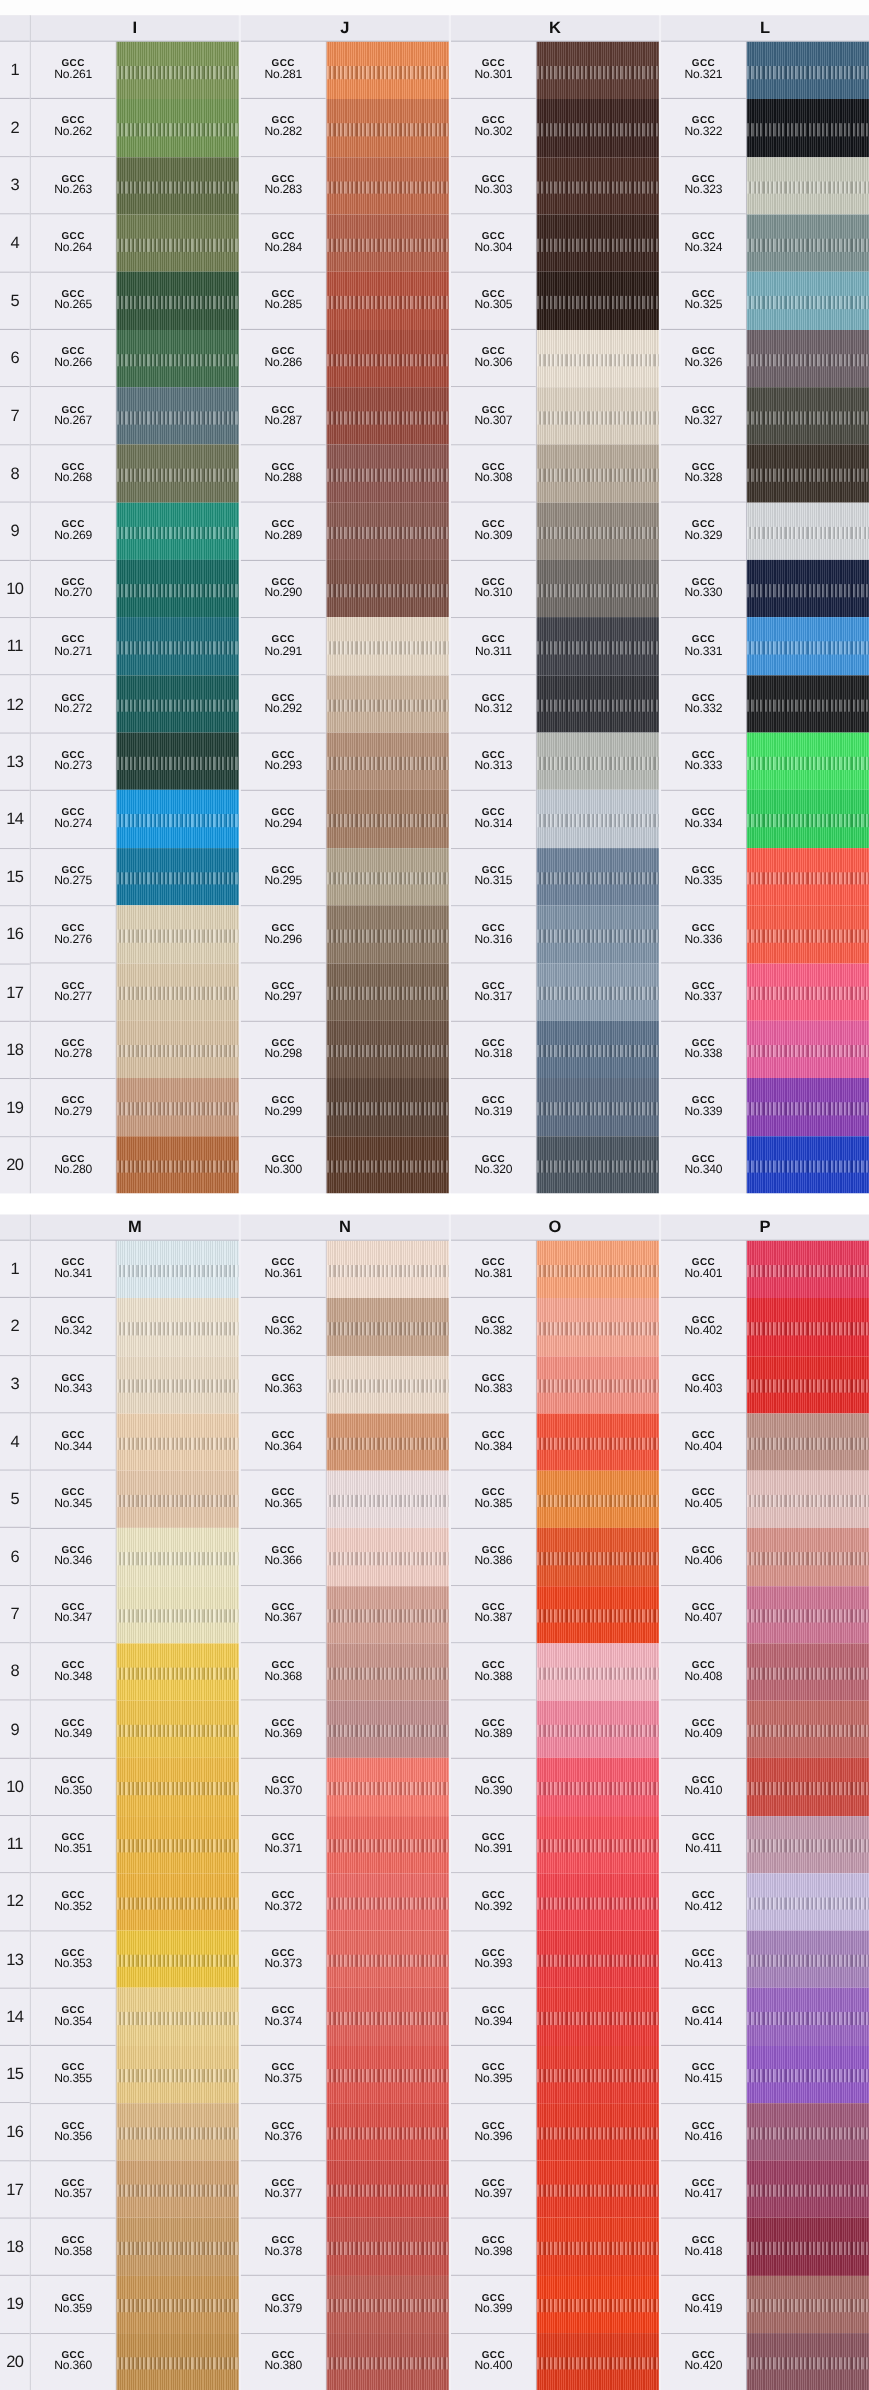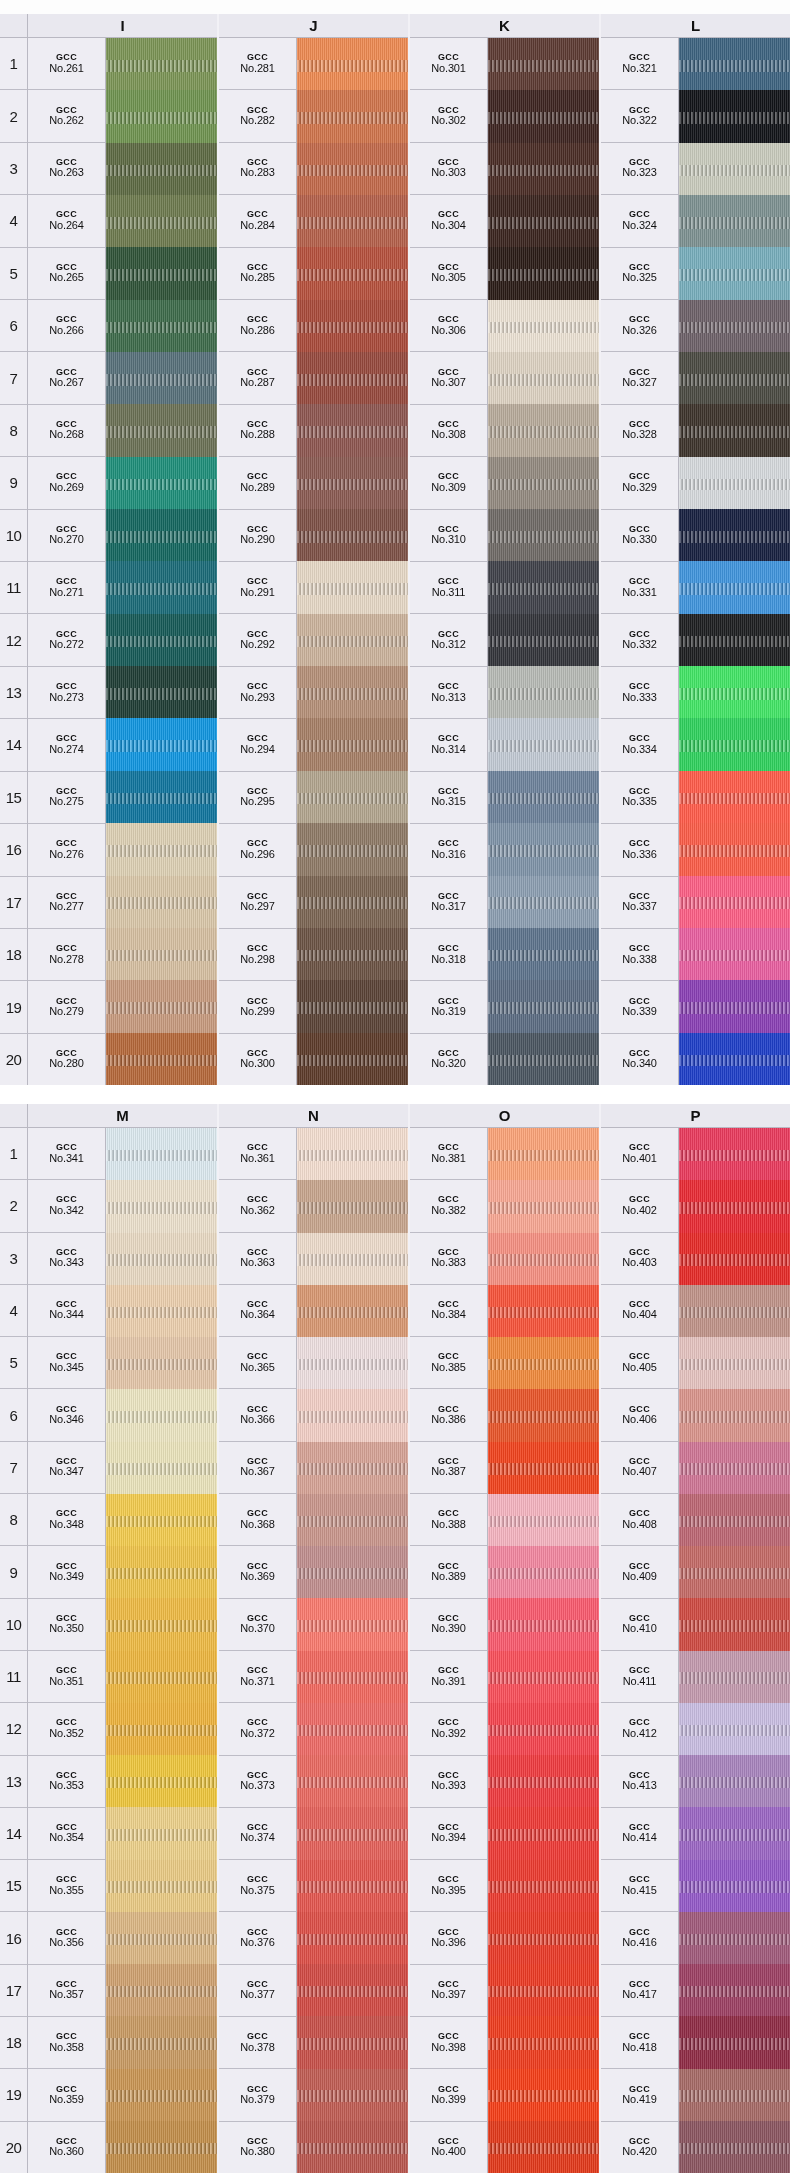--- a/index.html
+++ b/index.html
@@ -88,20 +88,21 @@
     flex-direction:row;
     box-sizing:border-box;
   }
   .label-col{
     width:78px;
     flex:0 0 78px;
     display:flex;
     flex-direction:column;
     border-right:1px solid #b9b8c2;
     box-sizing:border-box;
+    justify-content:flex-end;
   }
   .swatch-col{
     flex:1 1 auto;
     display:flex;
     flex-direction:column;
     box-sizing:border-box;
     position:relative;
   }
 
   .lbl{

